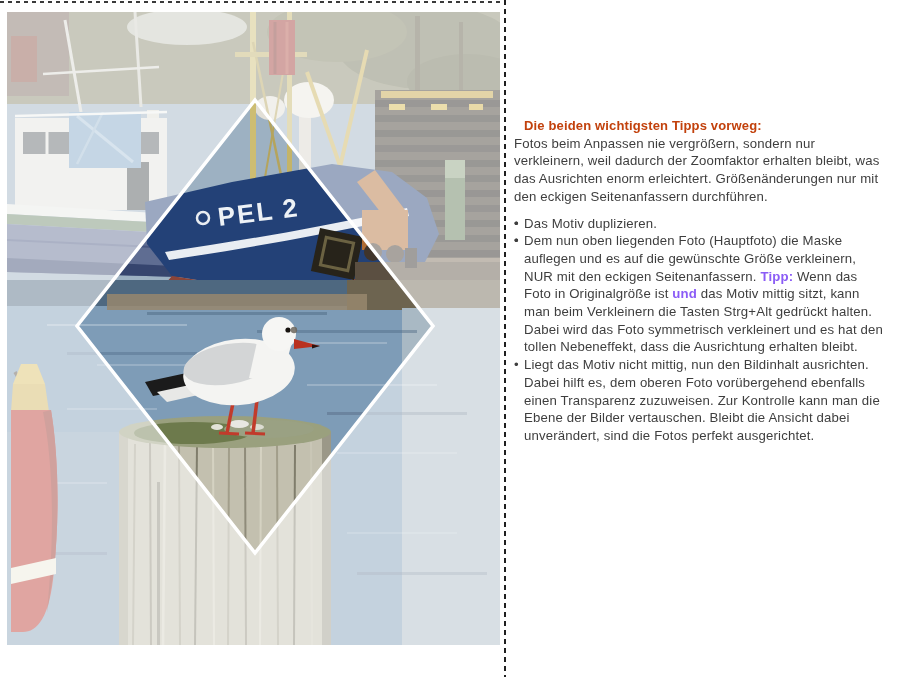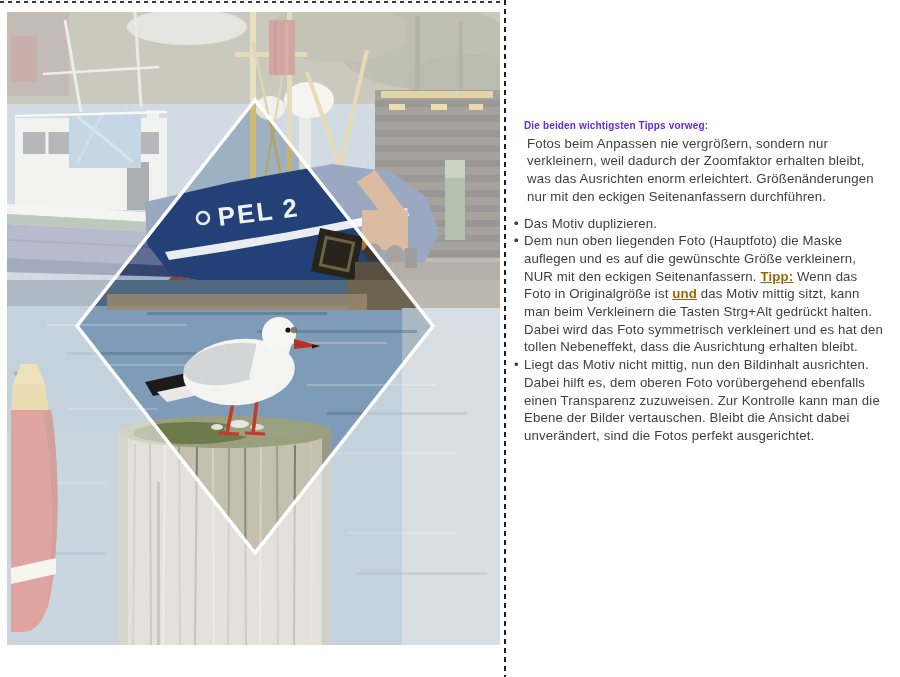--- a/index.html
+++ b/index.html
@@ -18,28 +18,28 @@
   .dash-right{
     position:absolute;left:504px;top:0;width:2px;height:677px;
     background:repeating-linear-gradient(to bottom,#1f1f1f 0 5px,transparent 5px 9px);
   }
   
   .tips-panel{
     position:absolute;left:514px;top:117px;width:374px;
     color:#3e3e3e;font-size:13.2px;line-height:17.7px;letter-spacing:.15px;
   }
   .tips-heading{
-    margin:0 0 0 10px;font-size:10px;line-height:17.7px;
-    font-weight:bold;color:#6d28d9;
-  }
-  .tips-intro{margin:0 0 9px 13px;}
+    margin:0 0 0 10px;font-size:13px;line-height:17.7px;
+    font-weight:bold;color:#c2410c;
+  }
+  .tips-intro{margin:0 0 9px 0;}
   .tips-list{list-style:none;margin:0;padding:0;}
   .tips-list li{position:relative;padding-left:10px;}
   .tips-list .dot{position:absolute;left:0;top:0;}
-  .tips-list b{color:#a16207;text-decoration:underline;}
+  .tips-list b{color:#8b5cf6;}
 </style>
 </head>
 <body>
 
 <div class="page">
 
   <div class="photo-panel">
     <svg viewBox="0 0 493 633" aria-hidden="true">
       <defs>
         <g id="scene">

